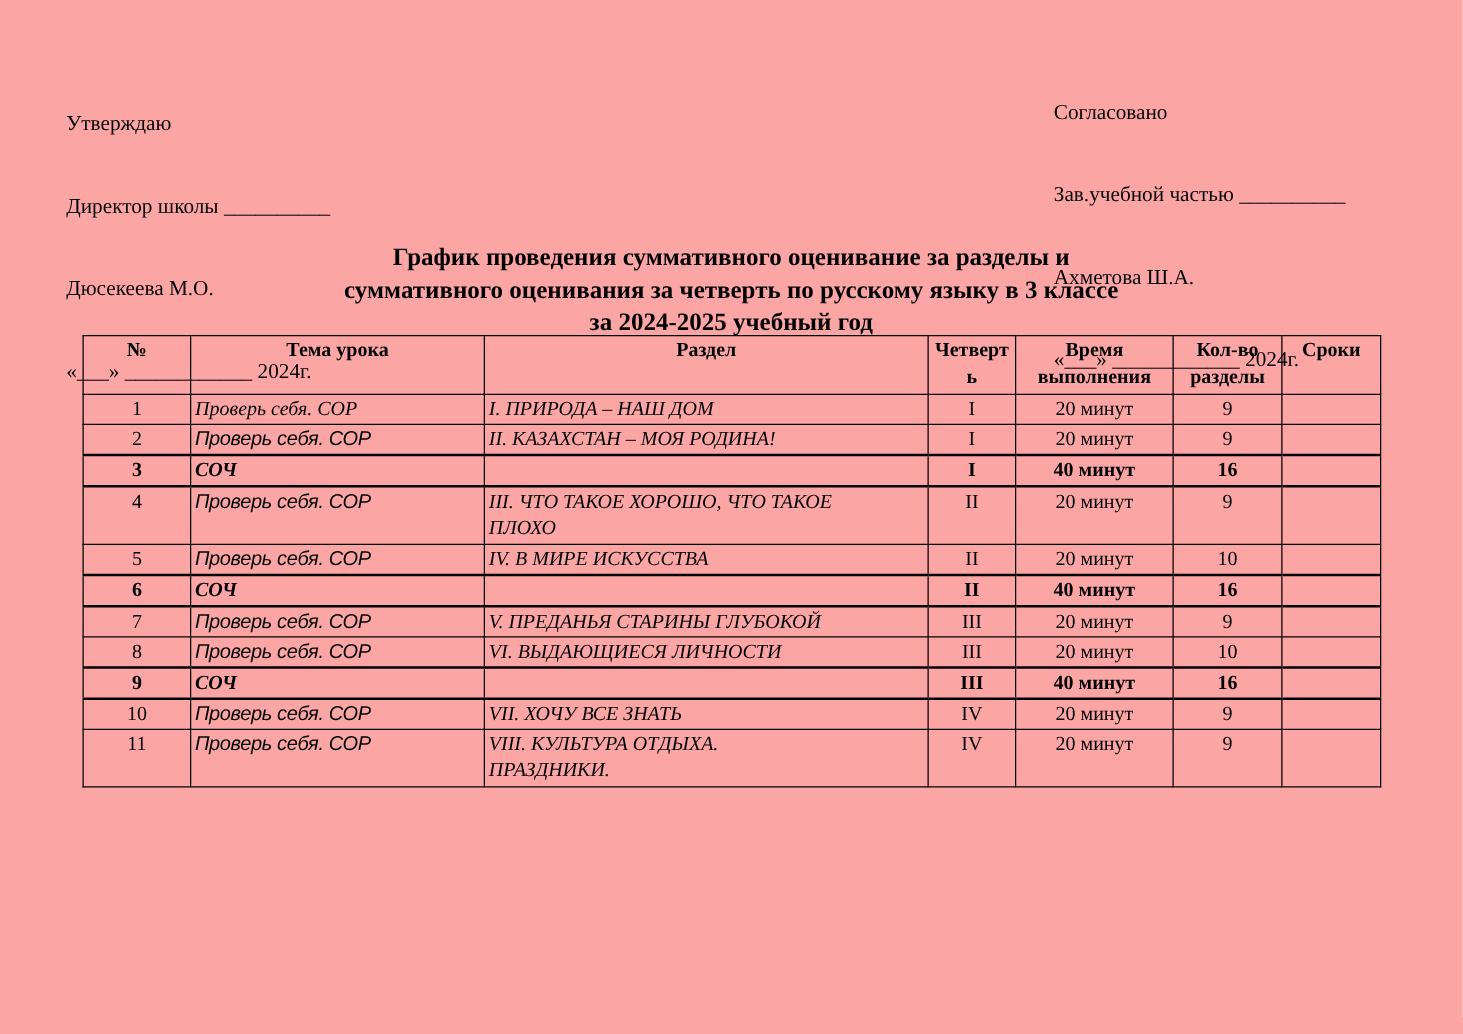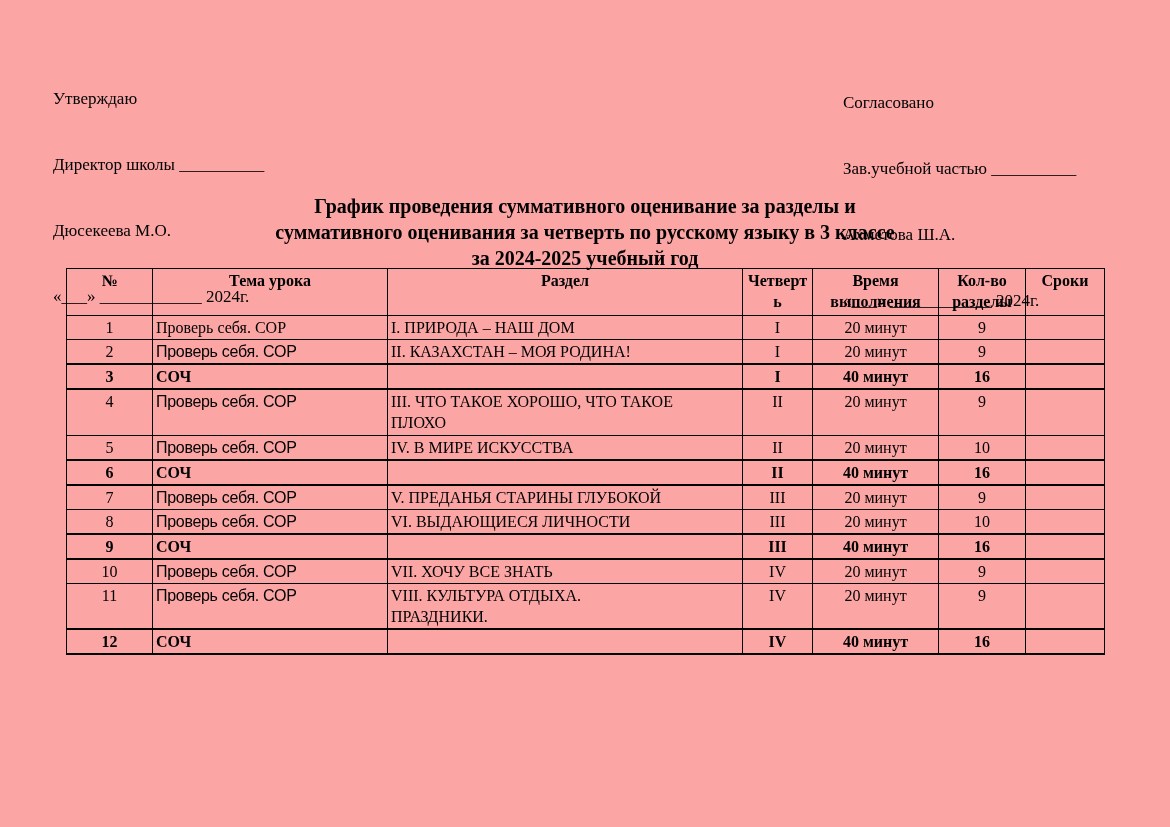--- a/index.html
+++ b/index.html
@@ -7,21 +7,21 @@
   body {
     width: 1170px; height: 827px;
     background: #ffffff; color: #000000;
     font-family: "Liberation Serif", serif;
     position: relative; overflow: hidden;
   }
   .page { position: absolute; inset: 0; background: #fca5a5; }
 
   .sig-block { position: absolute; font-size: 17px; line-height: 22px; white-space: pre; }
   .sig-left  { left: 53px;  top: 44px; }
-  .sig-right { left: 843px; top: 48px; }
+  .sig-right { left: 843px; top: 35px; }
 
   .doc-title {
     position: absolute; left: 85px; top: 173px; width: 1000px;
     text-align: center; font-weight: bold; font-size: 20px; line-height: 26px; margin-top: 20px;
   }
 
   table.schedule {
     position: absolute; left: 66px; top: 268px;
     width: 1038px; border-collapse: collapse; table-layout: fixed;
     font-size: 16px; line-height: 21px; color: #000;
@@ -30,21 +30,21 @@
     border: 1px solid #000;
     vertical-align: top;
     padding: 1px 2px;
     overflow: hidden;
   }
   .schedule thead tr { height: 47px; }
   .schedule tbody tr { height: 23px; }
   .schedule tbody tr.tall { height: 46px; }
   .schedule th { font-weight: bold; text-align: center; overflow-wrap: anywhere; }
   td.c-num, td.c-quarter, td.c-time, td.c-points, td.c-dates { text-align: center; }
-  td.c-topic, td.c-section { text-align: left; padding-left: 3px; }
+  td.c-topic, td.c-section { text-align: left; padding-left: 3px; font-style: italic; }
   td.c-section { white-space: pre-line; }
   tr.topic-sans td.c-topic { font-family: "Liberation Sans", sans-serif; letter-spacing: -0.3px; }
   tr.soch td { font-weight: bold; border-top-width: 2px; border-bottom-width: 2px; }
 </style>
 </head>
 <body>
 
 <div class="page">
 
   <div class="sig-block sig-left">
@@ -183,25 +183,16 @@
         <tr class="tall topic-sans">
           <td class="c-num">11</td>
           <td class="c-topic">Проверь себя. СОР</td>
           <td class="c-section">VIII. КУЛЬТУРА ОТДЫХА.
 ПРАЗДНИКИ.</td>
           <td class="c-quarter">IV</td>
           <td class="c-time">20 минут</td>
           <td class="c-points">9</td>
           <td class="c-dates"></td>
         </tr>
-        <tr class="soch">
-          <td class="c-num">12</td>
-          <td class="c-topic">СОЧ</td>
-          <td class="c-section"></td>
-          <td class="c-quarter">IV</td>
-          <td class="c-time">40 минут</td>
-          <td class="c-points">16</td>
-          <td class="c-dates"></td>
-        </tr>
       </tbody>
   </table>
 
 </div>
 
 </body></html>

